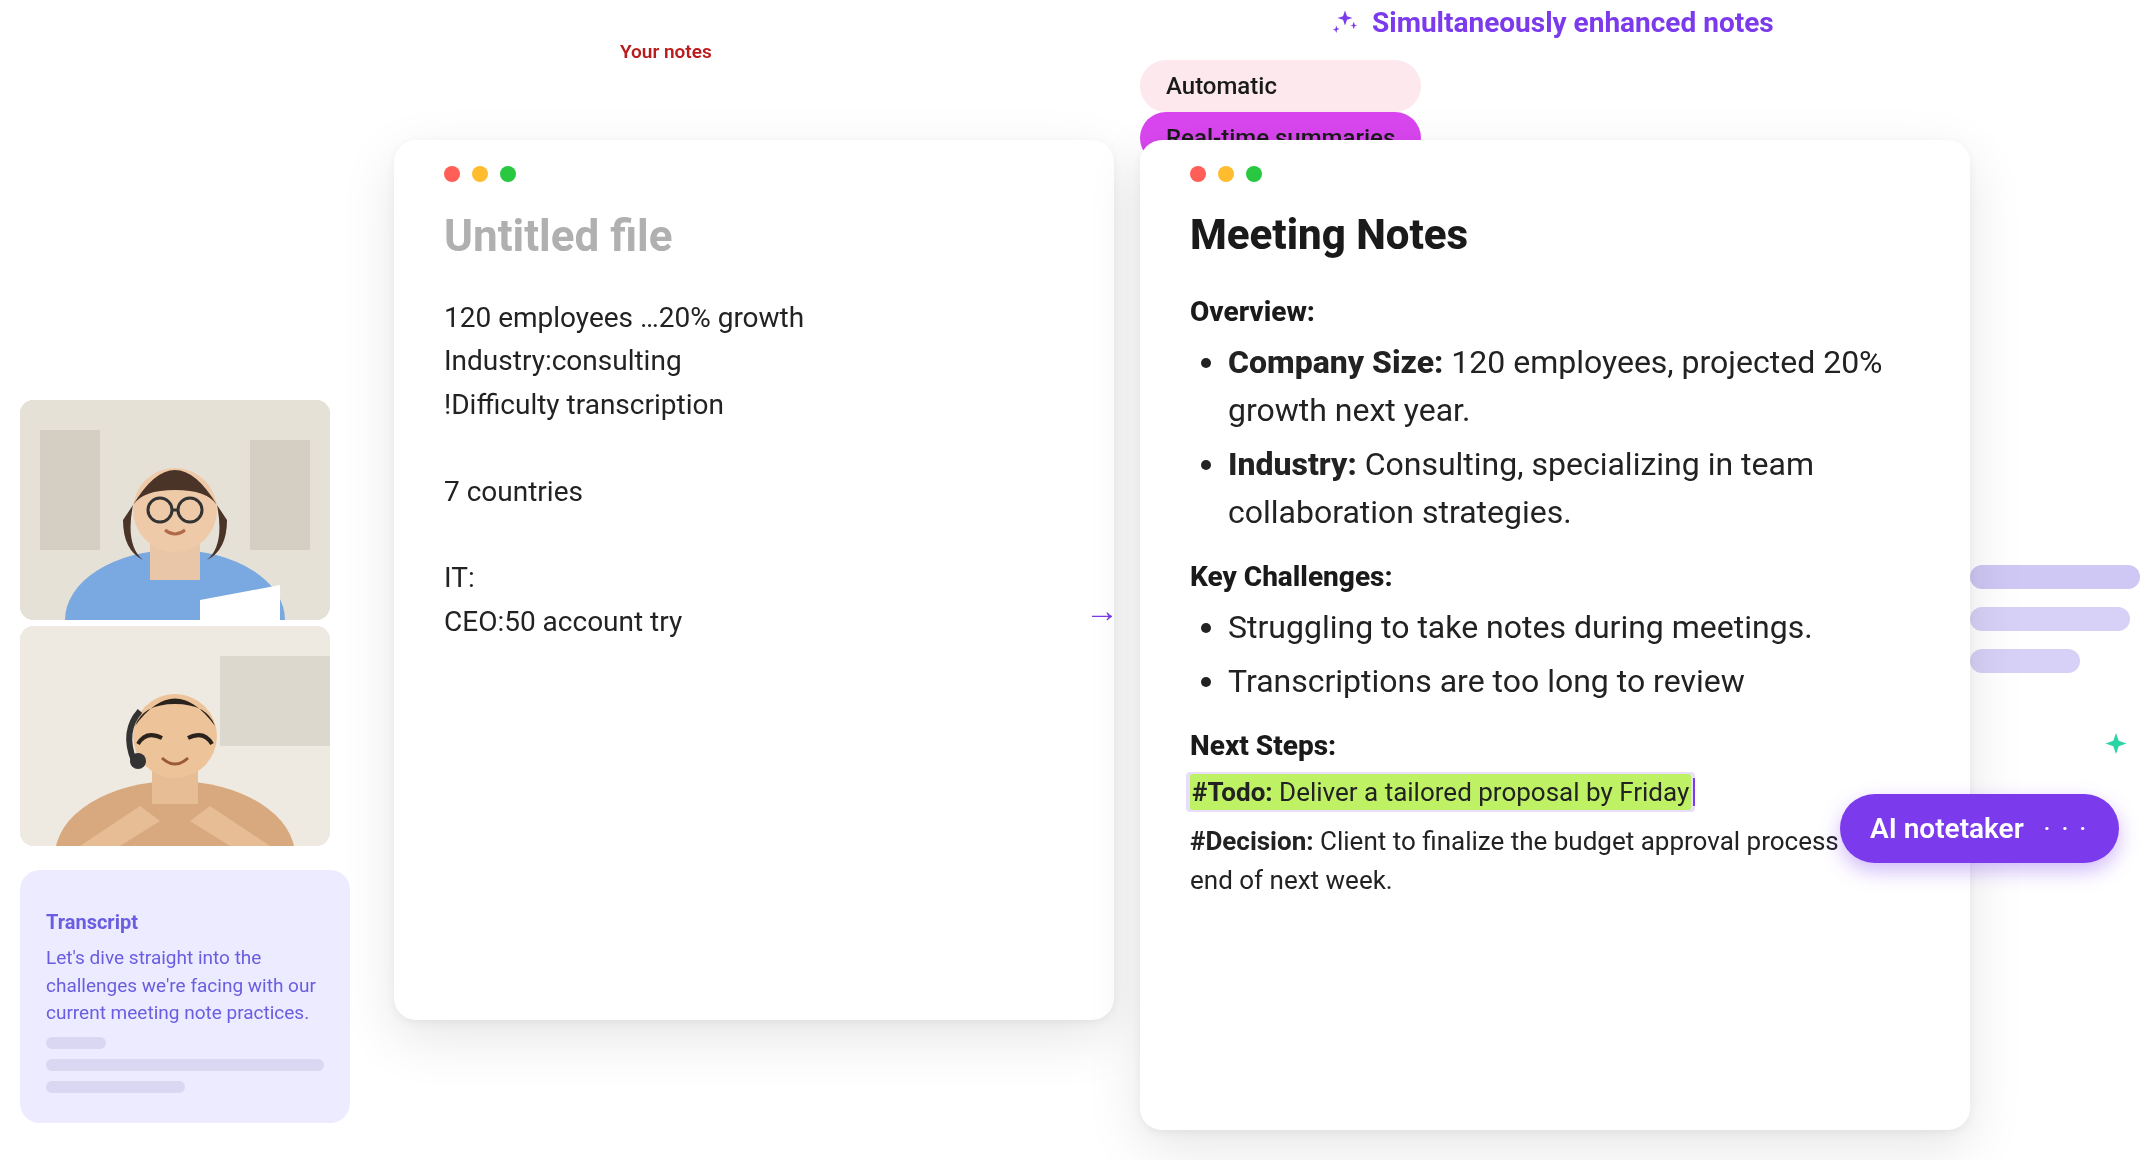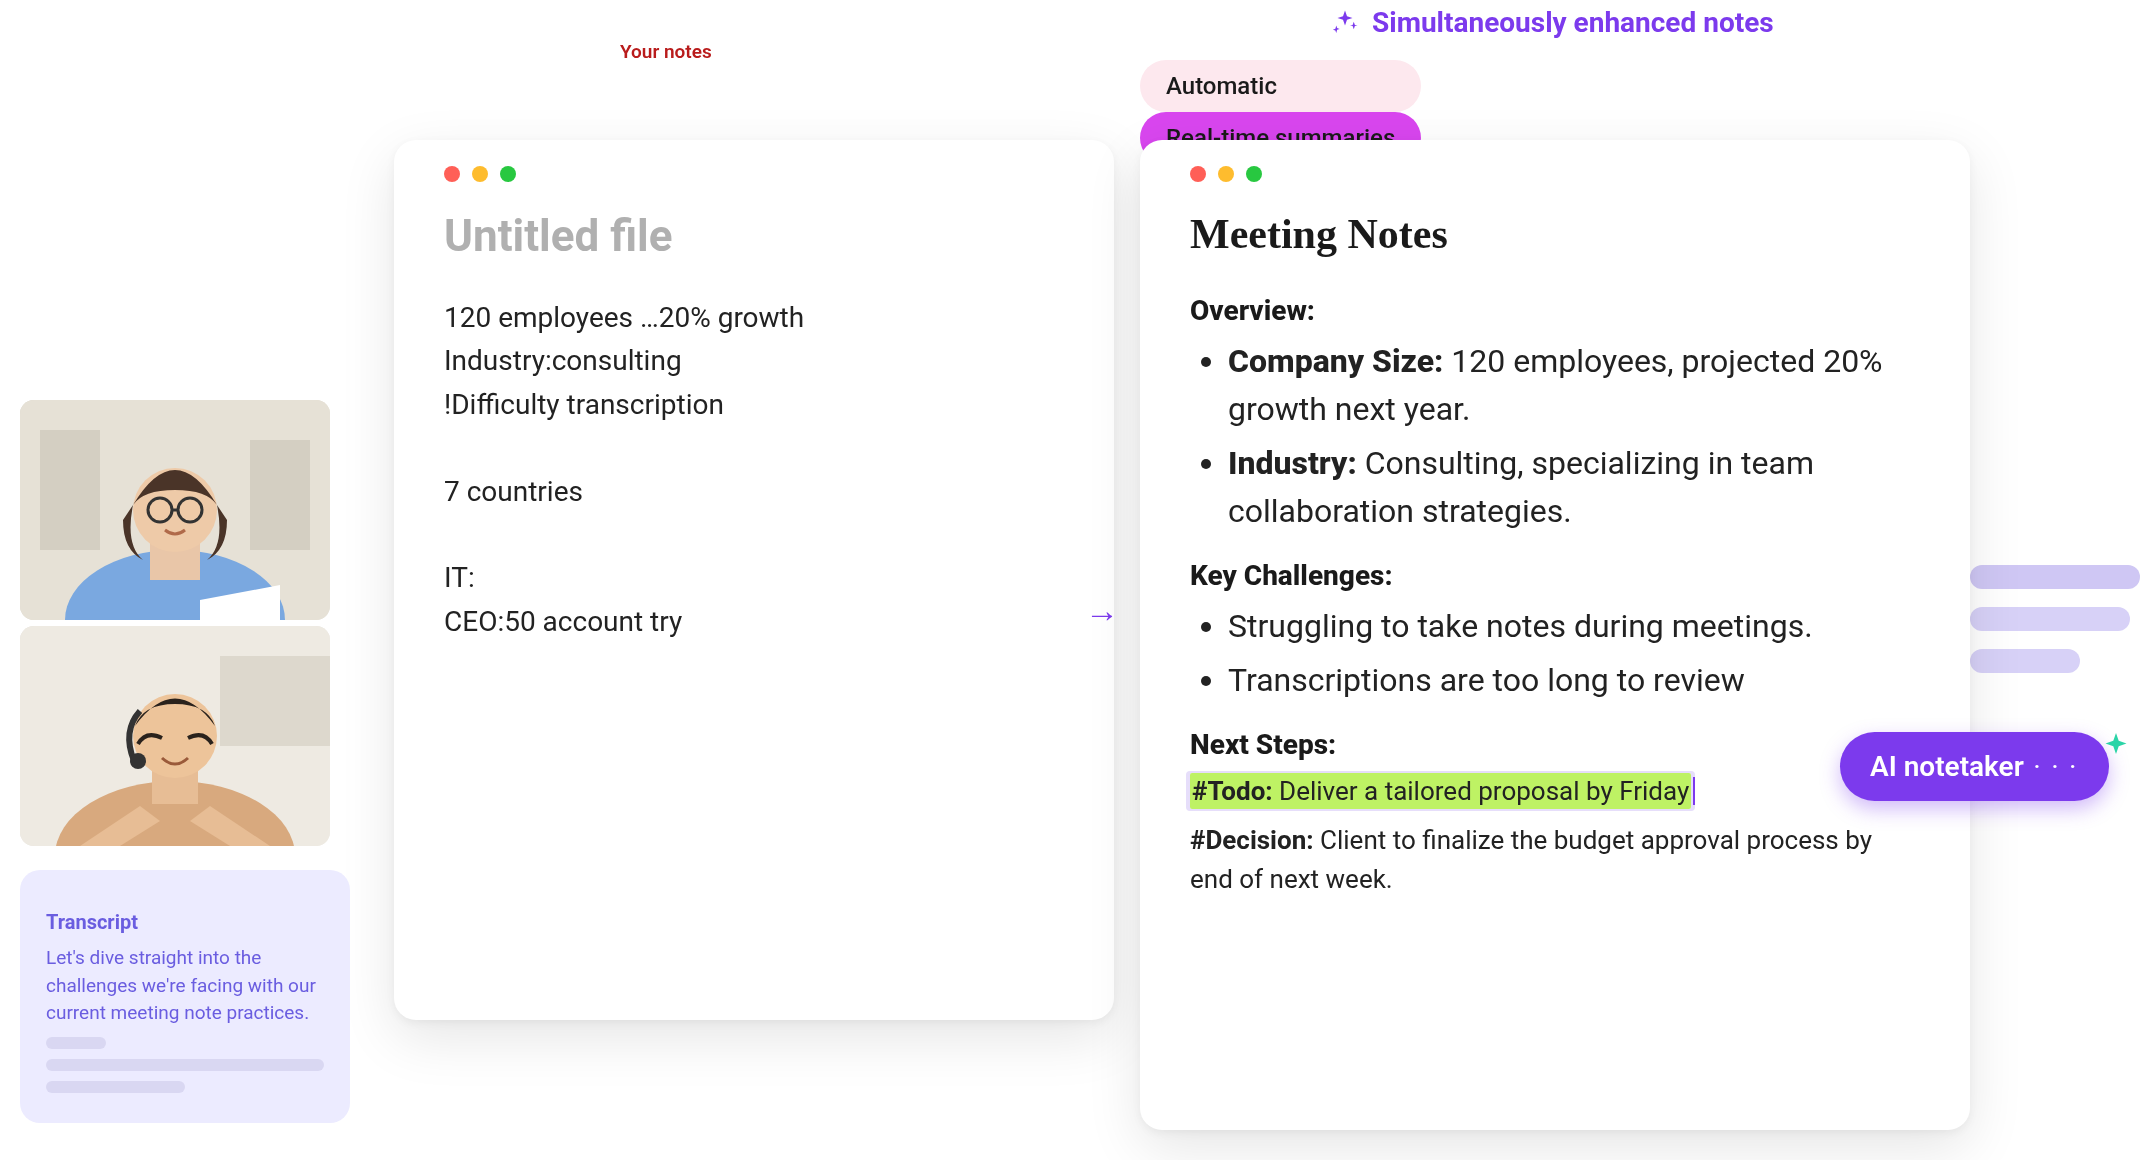--- a/index.html
+++ b/index.html
@@ -89,21 +89,20 @@
   .card-right {
     left: 1140px; top: 140px;
     width: 830px; height: 990px;
     z-index: 2;
   }
   .card-right h2 {
     color: #1a1a1a;
     font-size: 42px;
     font-weight: 800;
     margin-bottom: 36px;
-    font-family: Liberation Serif, serif;
   }
   .section-h {
     font-size: 28px;
     font-weight: 800;
     color: #1a1a1a;
     margin-top: 10px;
     margin-bottom: 10px;
   }
   .bullets {
     list-style: disc;
@@ -190,28 +189,28 @@
   .arrow {
     position: absolute;
     left: 1085px; top: 590px;
     color: #7c3aed;
     font-size: 34px;
     font-weight: 700;
   }
   
   .ai-badge {
     position: absolute;
-    left: 1840px; top: 732px;
+    left: 1840px; top: 794px;
     background: #7c3aed;
     color: #fff;
     font-size: 28px;
     font-weight: 600;
     padding: 18px 30px;
     border-radius: 40px;
-    display: flex; align-items: center; gap: 10px;
+    display: flex; align-items: center; gap: 20px;
     box-shadow: 0 8px 20px rgba(124,58,237,0.35);
     z-index: 3;
   }
   .ai-dots { letter-spacing: 3px; font-size: 22px; }
   
   .stripes {
     position: absolute;
     left: 1970px; top: 565px;
     display: flex; flex-direction: column; gap: 18px;
     z-index: 1;

